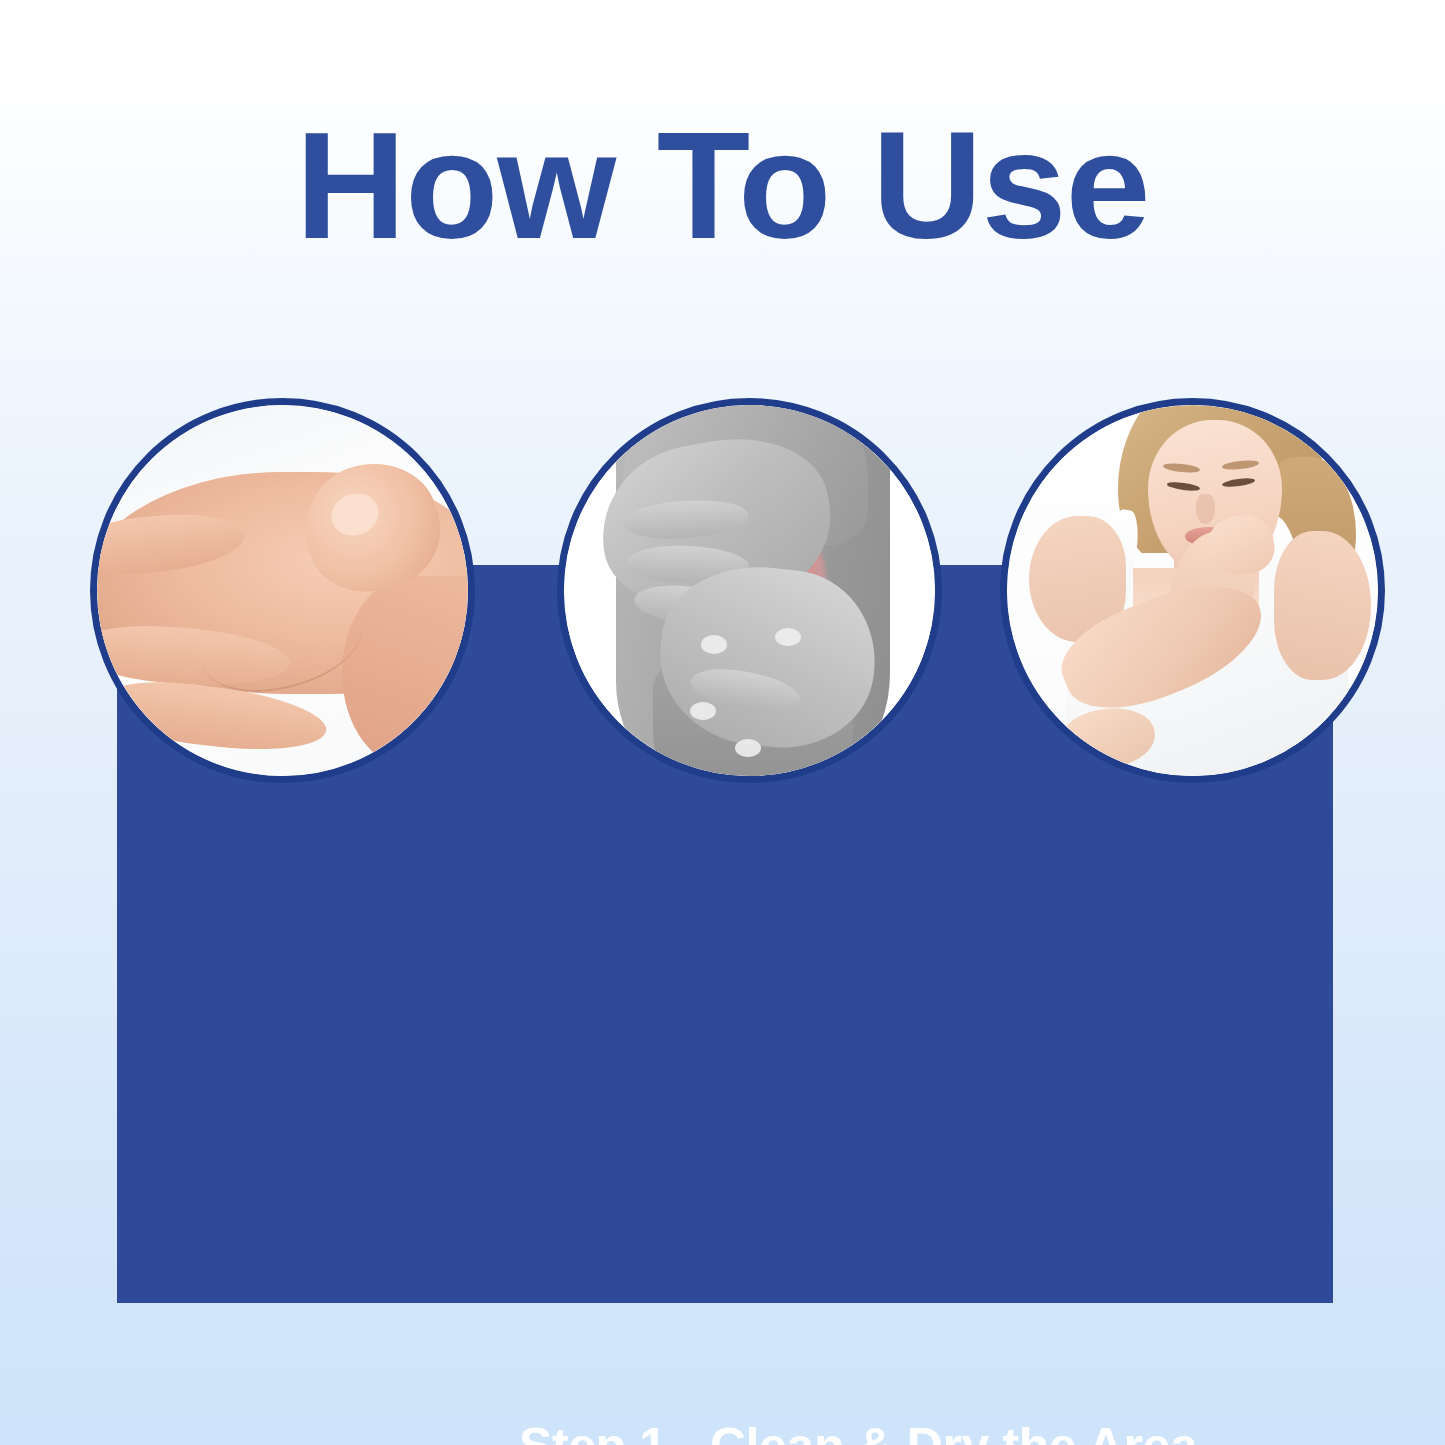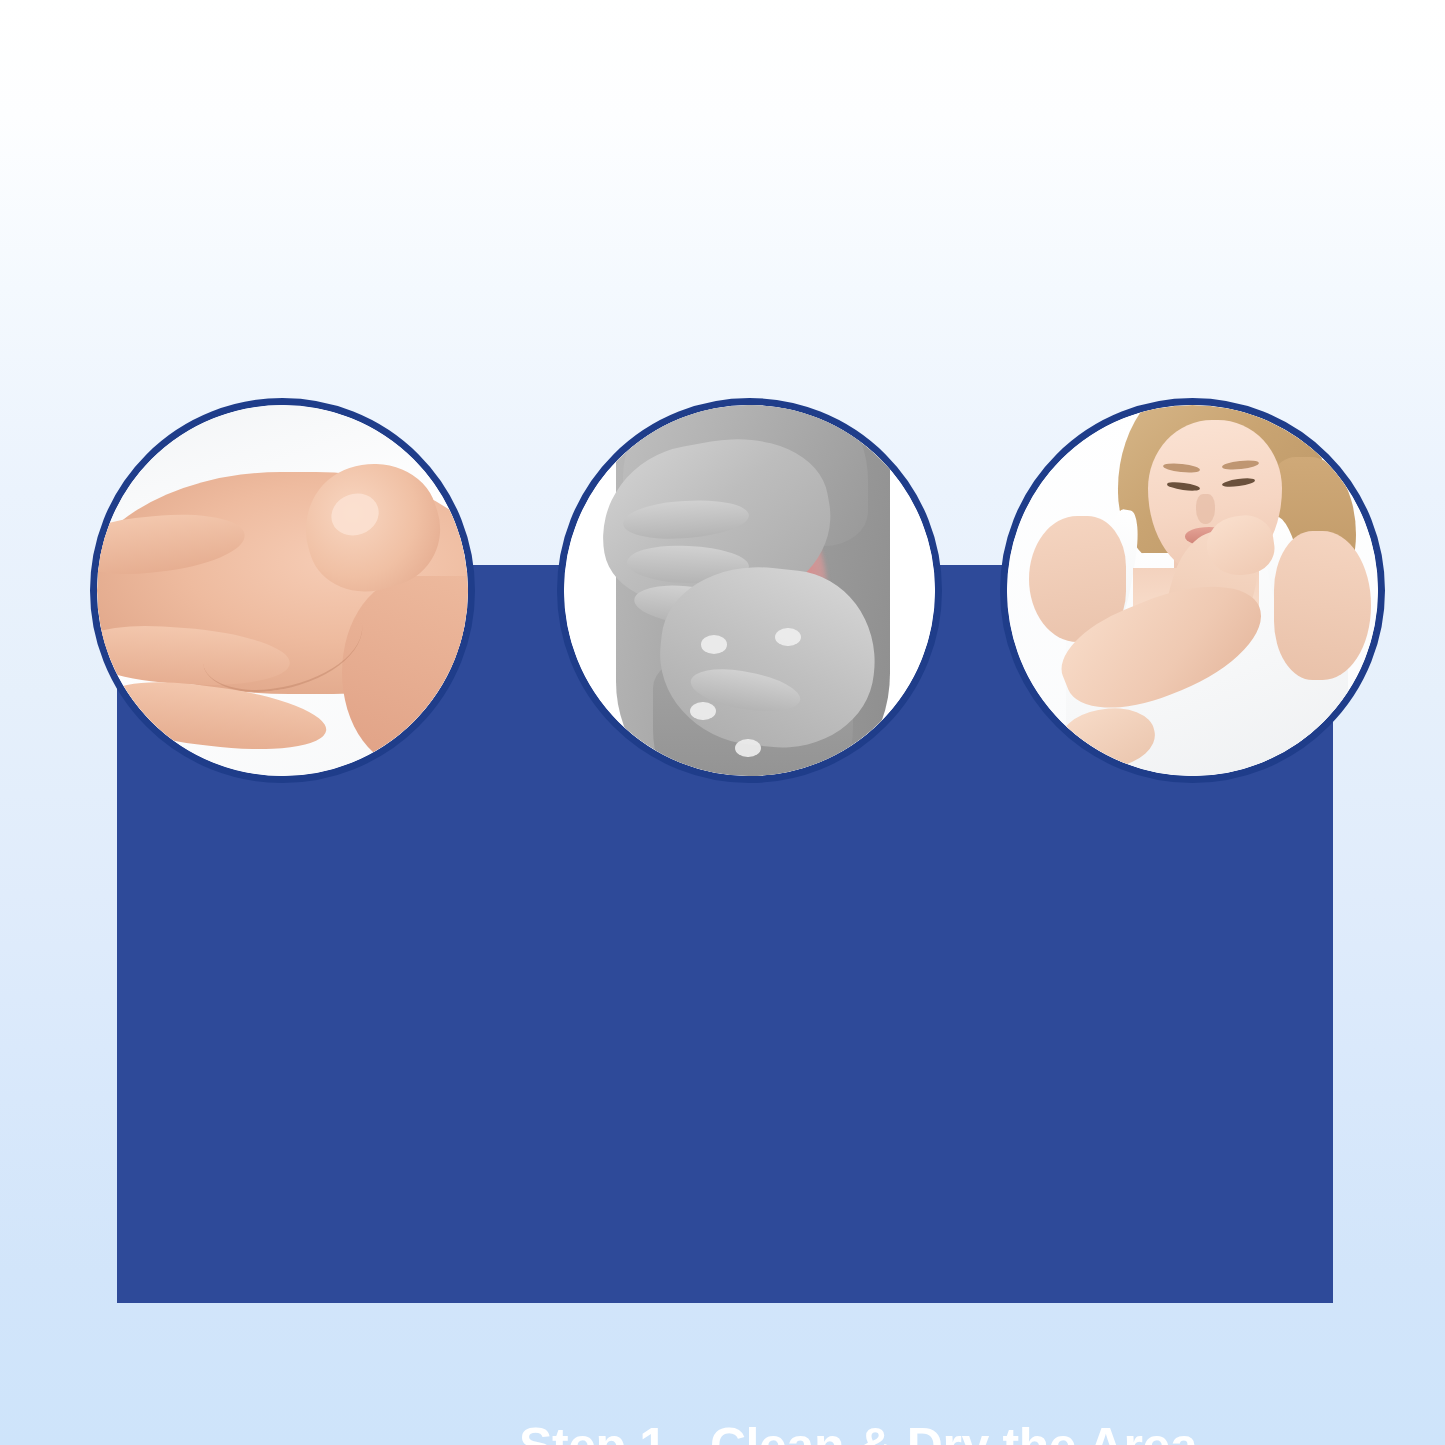--- a/index.html
+++ b/index.html
@@ -347,20 +347,21 @@
     border-radius: 46% 50% 46% 48%;
     background: linear-gradient(160deg,#f8dcc9 0%,#eac5ad 100%);
     transform: rotate(-10deg);
   }
 </style>
 </head>
 <body>
 
 <div id="page">
 
+  <div class="page-title">How To Use</div>
 
   <div class="blue-panel">
 
     <div class="steps">
       <div class="step-line">Step 1 - Clean &amp; Dry the Area</div>
 
     </div>
 
   </div>
 

